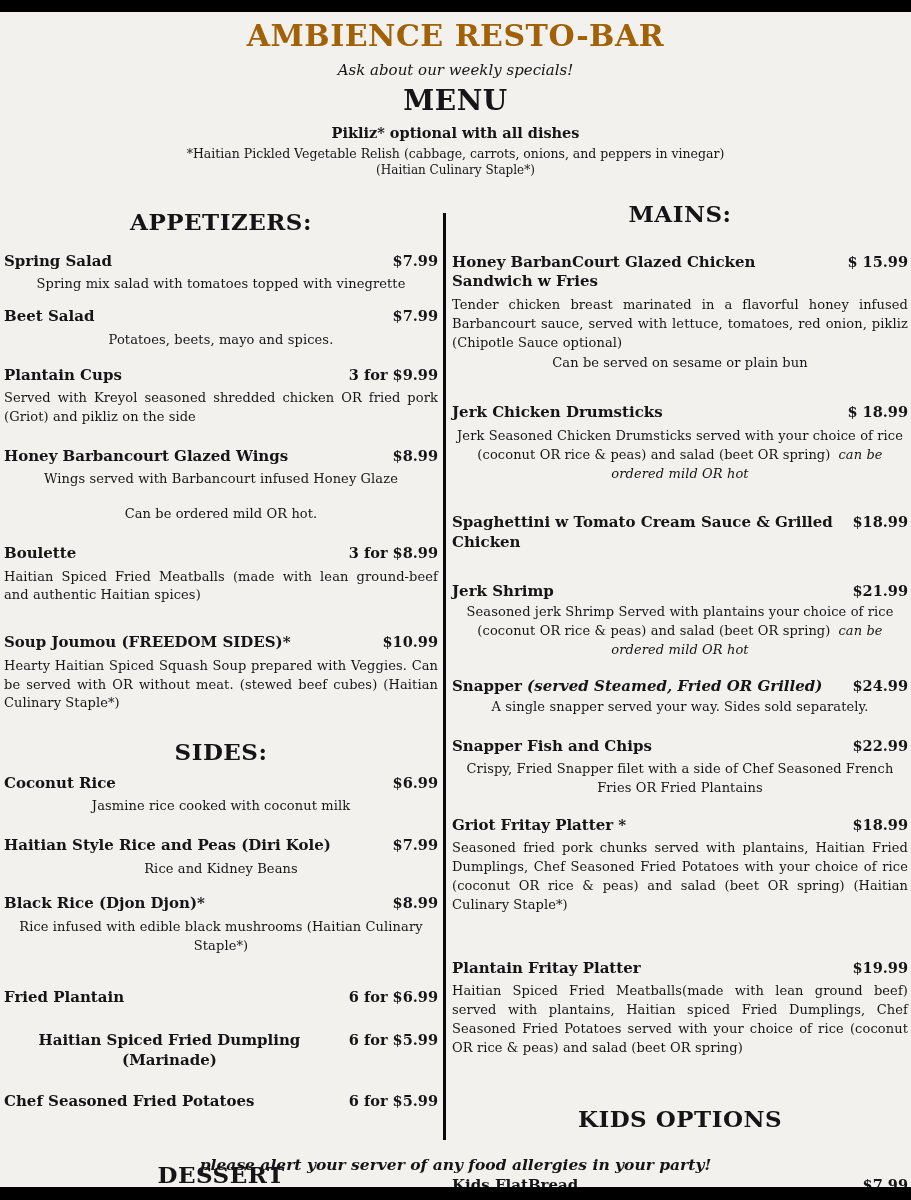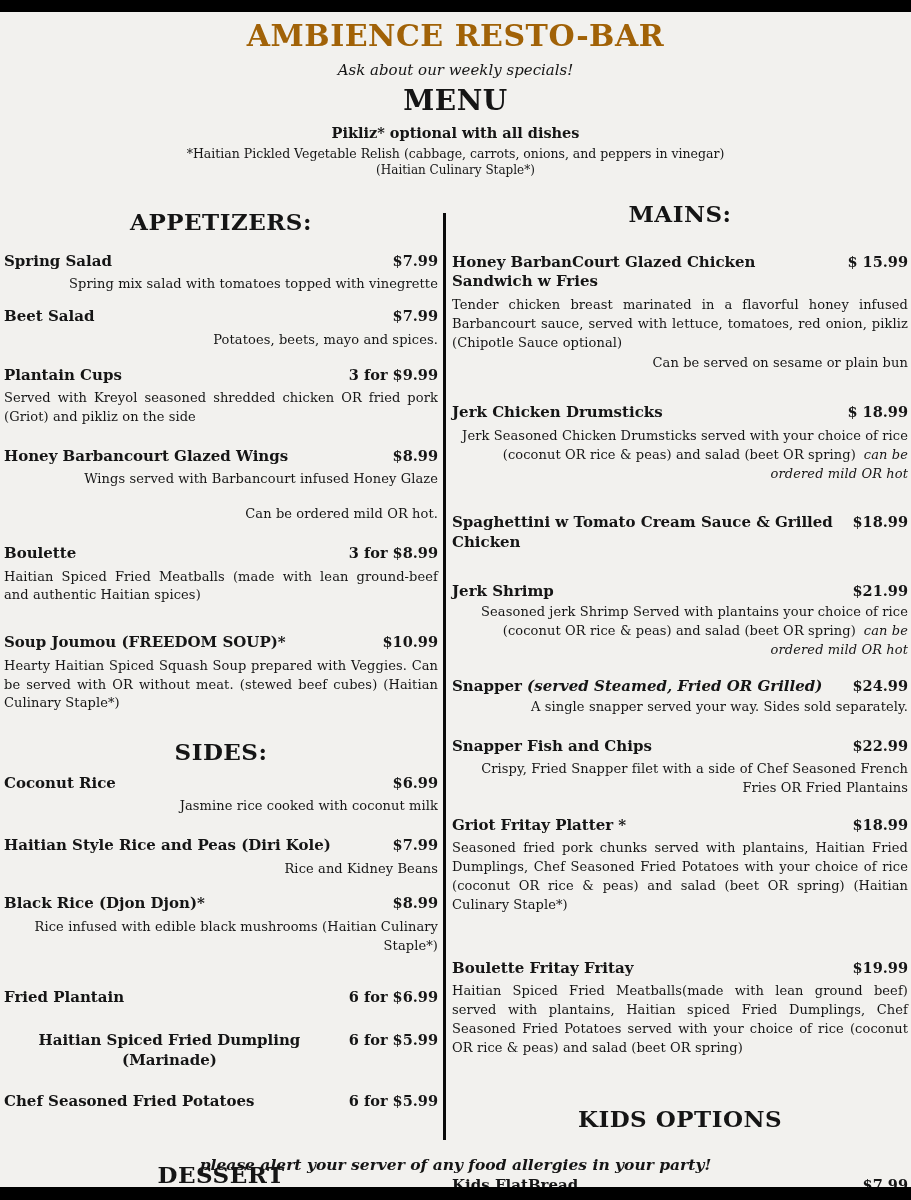--- a/index.html
+++ b/index.html
@@ -21,21 +21,21 @@
   .columns{display:flex;align-items:flex-start;margin-top:24px;}
   .col-left{width:443px;box-sizing:border-box;padding:0 5px 0 4px;}
   .col-right{flex:1;box-sizing:border-box;padding:0 3px 0 9px;}
   .divider{position:absolute;left:443px;top:213px;width:3px;height:927px;background:#0a0a0a;}
   .sec{font-weight:bold;font-size:23px;text-align:center;letter-spacing:.5px;line-height:1.15;}
   .item .row{display:flex;justify-content:space-between;align-items:baseline;}
   .iname{font-weight:bold;font-size:15px;line-height:1.3;}
   .iname .it{font-style:italic;}
   .price{font-weight:bold;font-size:14.5px;white-space:nowrap;margin-left:14px;}
   .desc{font-size:13px;line-height:1.45;margin-top:4px;text-align:justify;letter-spacing:.1px;}
-  .desc.noj{text-align:right;}
+  .desc.noj{text-align:center;}
   .desc .dit{font-style:italic;margin-left:8px;}
   .footer{position:absolute;left:0;right:0;bottom:26px;text-align:center;
     font-weight:bold;font-style:italic;font-size:15.5px;}.mt8{margin-top:8px;}.mt13{margin-top:13px;}
   .mt16{margin-top:16px;}.mt17{margin-top:17px;}.mt18{margin-top:18px;}.mt20{margin-top:20px;}
   .mt22{margin-top:22px;}.mt24{margin-top:24px;text-align:center;}.mt26{margin-top:26px;}.mt28{margin-top:28px;}
   .mt30{margin-top:30px;}.mt32{margin-top:32px;}.mt44{margin-top:44px;}.mt48{margin-top:48px;}
   .mt50{margin-top:50px;}
 </style>
 </head>
 <body>
@@ -95,21 +95,21 @@
     <div class="item mt20">
       <div class="row">
         <span class="iname">Boulette</span>
         <span class="price">3 for $8.99</span>
       </div>
       <div class="desc">Haitian Spiced Fried Meatballs (made with lean ground-beef and authentic Haitian spices)</div>
     </div>
 
     <div class="item mt28">
       <div class="row">
-        <span class="iname">Soup Joumou (FREEDOM SOUP)*</span>
+        <span class="iname">Soup Joumou (FREEDOM SIDES)*</span>
         <span class="price">$10.99</span>
       </div>
       <div class="desc">Hearty Haitian Spiced Squash Soup prepared with Veggies. Can be served with OR without meat. (stewed beef cubes)  (Haitian Culinary Staple*)</div>
     </div>
 
     <div class="sec mt26">SIDES:</div>
 
     <div class="item mt8">
       <div class="row">
         <span class="iname">Coconut Rice</span>
@@ -213,21 +213,21 @@
     <div class="item mt18">
       <div class="row">
         <span class="iname">Griot Fritay Platter *</span>
         <span class="price">$18.99</span>
       </div>
       <div class="desc">Seasoned fried pork chunks served with plantains, Haitian Fried Dumplings, Chef Seasoned Fried Potatoes with your choice of rice (coconut OR rice &amp; peas) and salad (beet OR spring)  (Haitian Culinary Staple*)</div>
     </div>
 
     <div class="item mt44">
       <div class="row">
-        <span class="iname">Boulette Fritay Fritay</span>
+        <span class="iname">Plantain Fritay Platter</span>
         <span class="price">$19.99</span>
       </div>
       <div class="desc">Haitian Spiced Fried Meatballs(made with lean ground beef) served with plantains, Haitian spiced Fried Dumplings, Chef Seasoned Fried Potatoes served with your choice of rice (coconut OR rice &amp; peas) and salad (beet OR spring)</div>
     </div>
 
     <div class="sec mt48">KIDS OPTIONS</div>
 
     <div class="item mt44">
       <div class="row">
         <span class="iname">Kids FlatBread</span>

